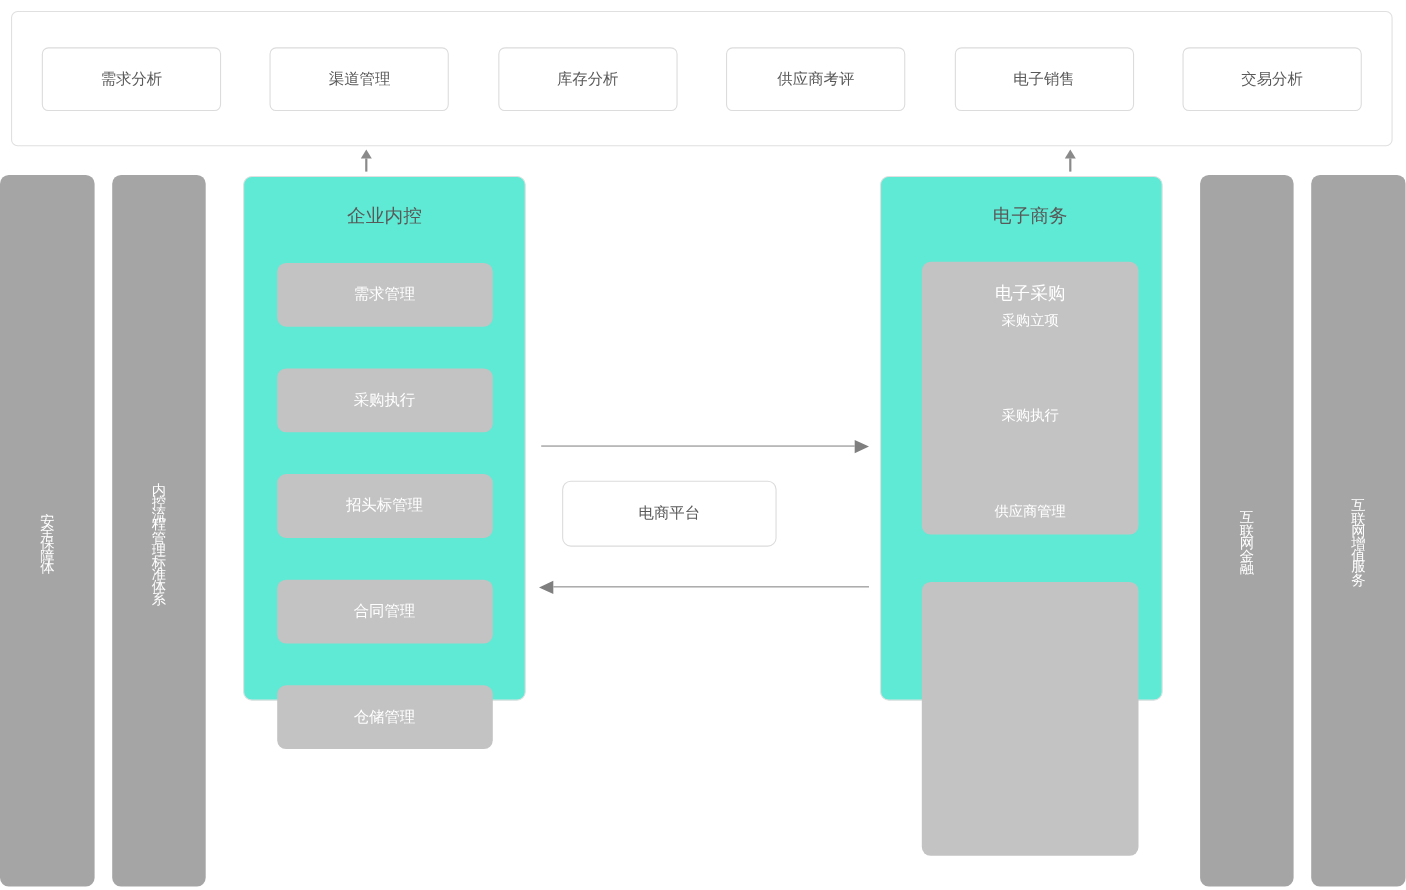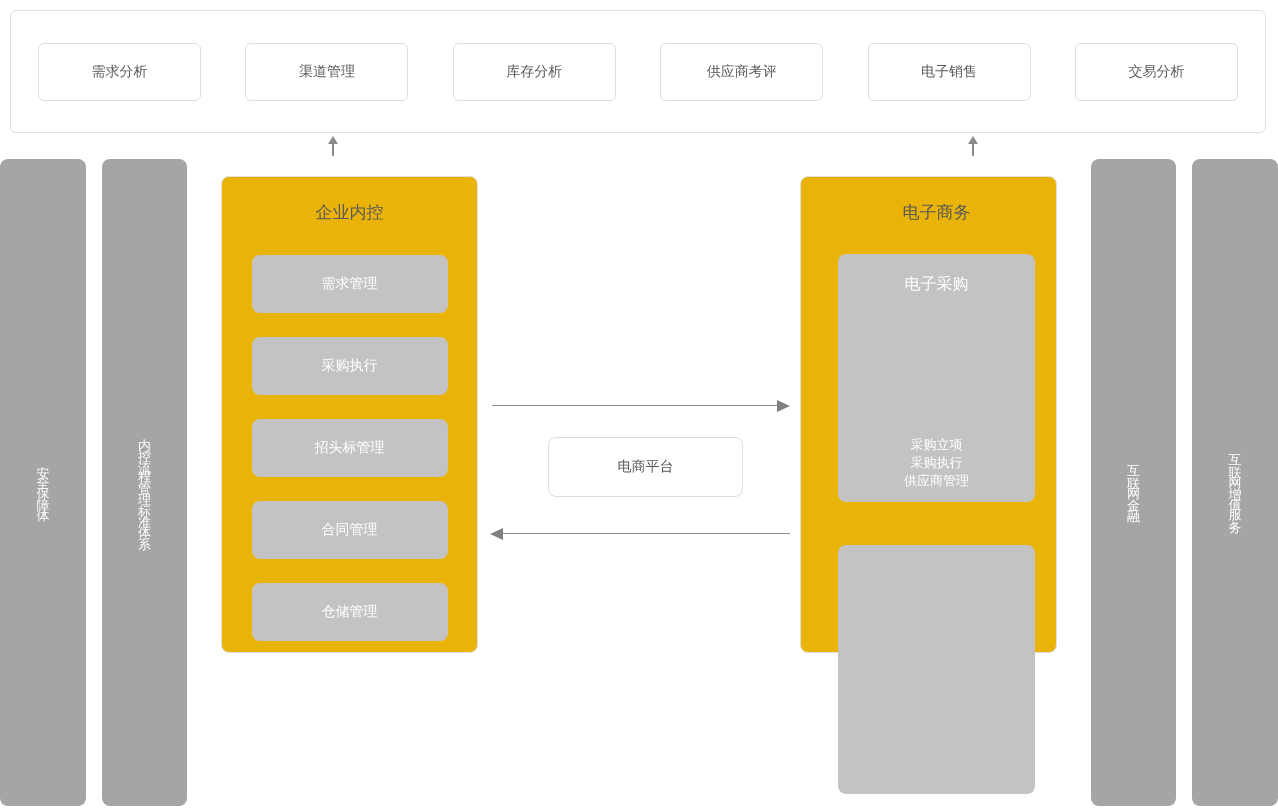--- a/index.html
+++ b/index.html
@@ -22,46 +22,46 @@
   .pillar{
     position:absolute;top:159px;height:647px;background:#a5a5a5;border-radius:8px;
     display:flex;align-items:center;justify-content:center;
   }
   .pillar-text{
     writing-mode:vertical-lr;text-orientation:upright;
     color:#ffffff;font-size:13px;letter-spacing:11px;line-height:1;
   }
   
   .panel{
-    position:absolute;top:160px;width:257px;height:477px;background:#eab308;
-    border:1px solid #e0e0e0;border-radius:8px;box-sizing:border-box;padding-top:24px;margin-top:16px;
+    position:absolute;top:160px;width:257px;height:477px;background:#5eead4;
+    border:1px solid #e0e0e0;border-radius:8px;box-sizing:border-box;padding-top:24px;
   }
   .panel-title{
     text-align:center;font-size:17px;color:#595959;height:24px;line-height:24px;
   }
   
-  .module-list{display:flex;flex-direction:column;gap:24px;margin-top:30px;}
+  .module-list{display:flex;flex-direction:column;gap:38px;margin-top:30px;}
   .module-btn{
     width:196px;height:58px;margin:0 auto;background:#c3c3c3;border-radius:8px;
     display:flex;align-items:center;justify-content:center;
     color:#ffffff;font-size:14px;
   }
   
   .group{
     width:197px;margin:0 auto;background:#c3c3c3;border-radius:8px;box-sizing:border-box;
     display:flex;flex-direction:column;padding:16px 0 12px;
   }
   .group-1{height:248px;margin-top:29px;}
   .group-2{height:249px;margin-top:43px;}
   .group-title{text-align:center;color:#ffffff;font-size:16px;height:28px;line-height:28px;}
-  .group-items{flex:1;display:flex;flex-direction:column;justify-content:flex-end;}
+  .group-items{flex:1;display:flex;flex-direction:column;justify-content:space-between;}
   .group-item{text-align:center;color:#ffffff;font-size:13px;}
   
   .platform-box{
-    position:absolute;left:548px;top:437px;width:195px;height:60px;
+    position:absolute;left:511px;top:437px;width:195px;height:60px;
     border:1px solid #dcdcdc;border-radius:8px;box-sizing:border-box;background:#fff;
     display:flex;align-items:center;justify-content:center;font-size:14px;color:#595959;
   }
   
   .v-arrow{position:absolute;width:10px;display:flex;flex-direction:column;align-items:center;}
   .v-arrow .head{width:0;height:0;border-left:5px solid transparent;border-right:5px solid transparent;border-bottom:8px solid #8a8a8a;}
   .v-arrow .stem{width:1.5px;height:12px;background:#8a8a8a;}
   .h-arrow{position:absolute;height:13px;display:flex;align-items:center;}
   .h-arrow .line{flex:1;height:1.5px;background:#8a8a8a;}
   .h-arrow .head-right{width:0;height:0;border-top:6.5px solid transparent;border-bottom:6.5px solid transparent;border-left:13px solid #7f7f7f;}

